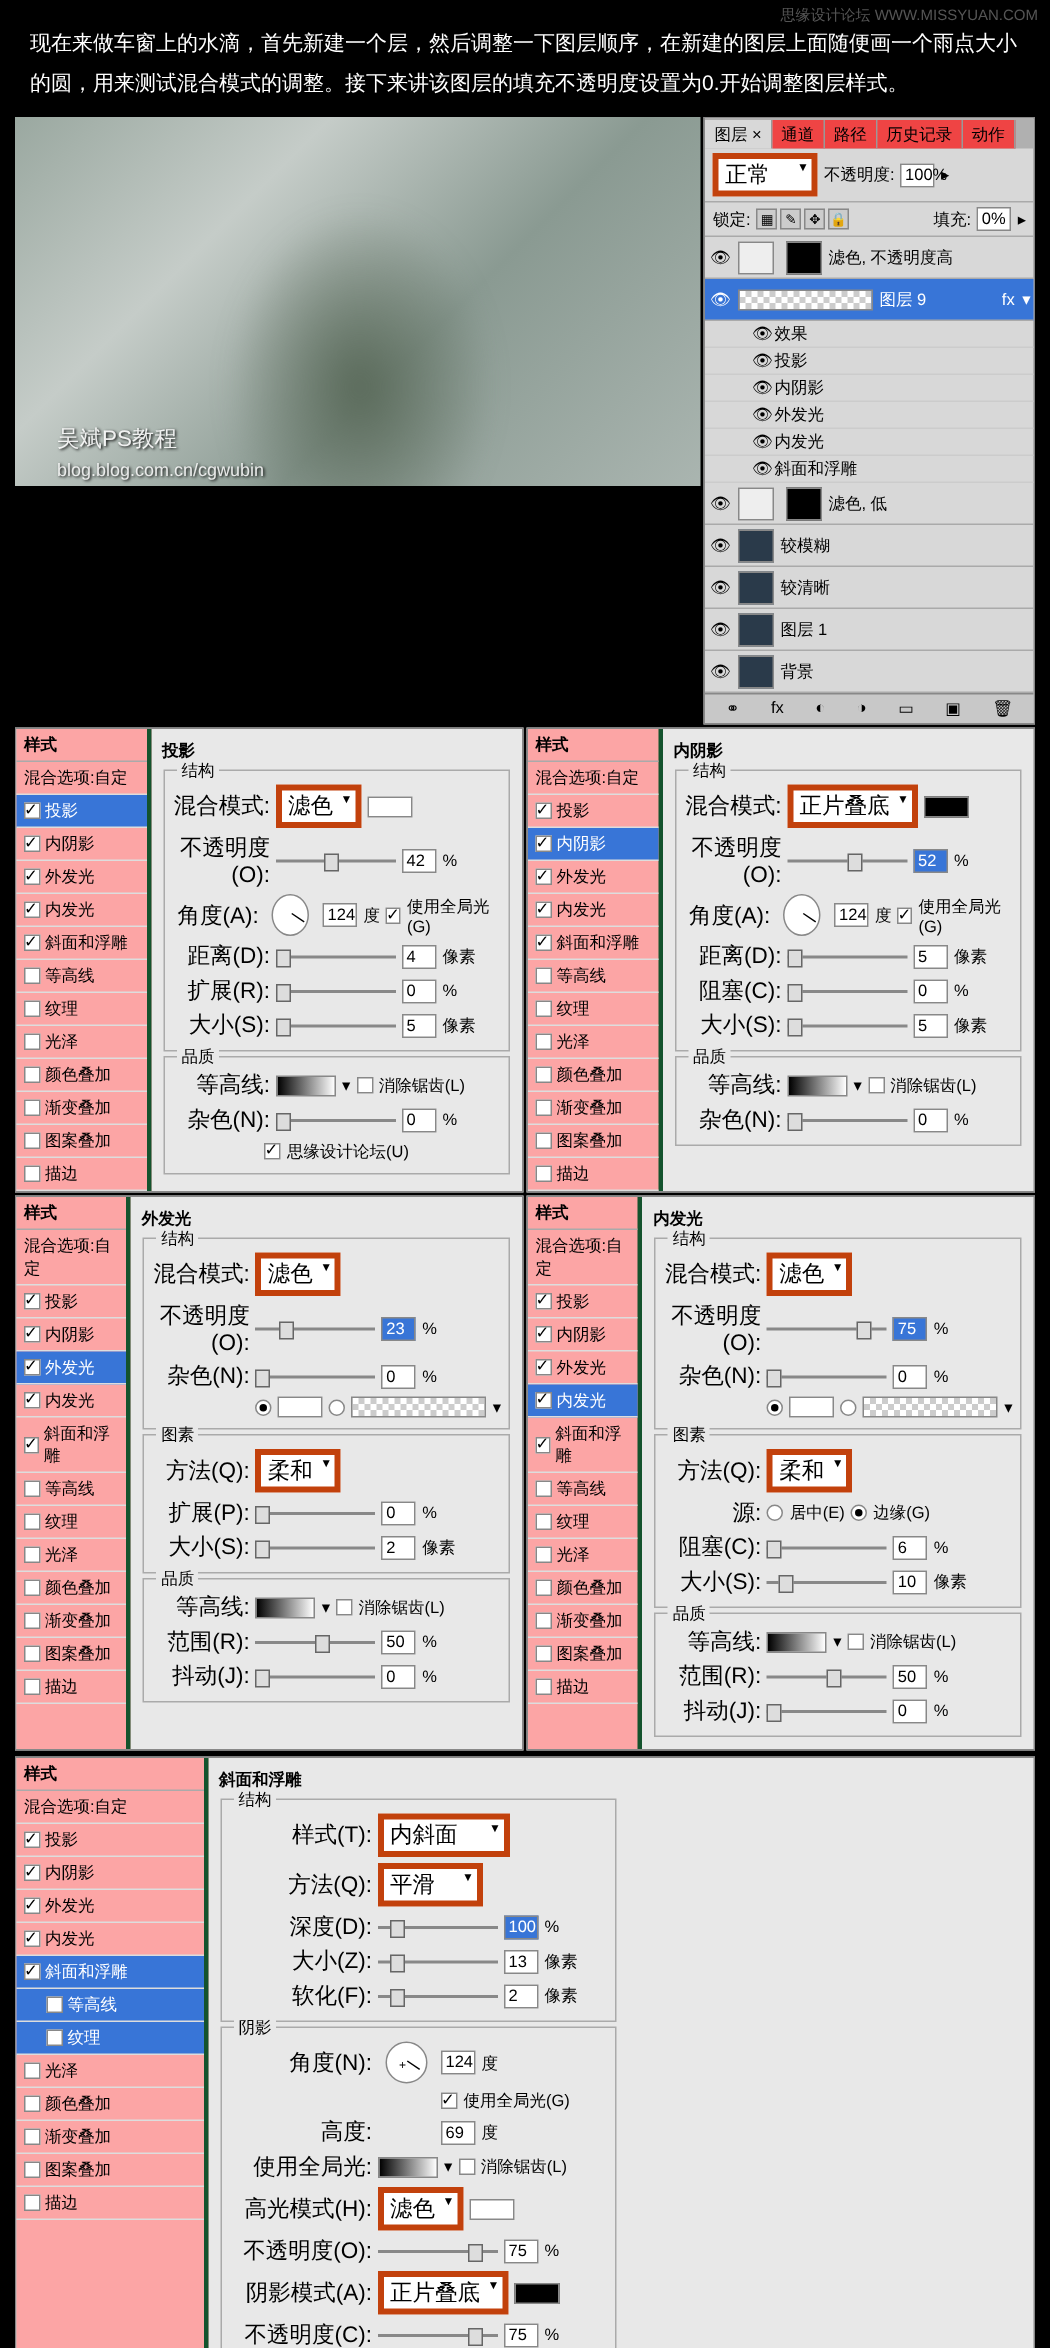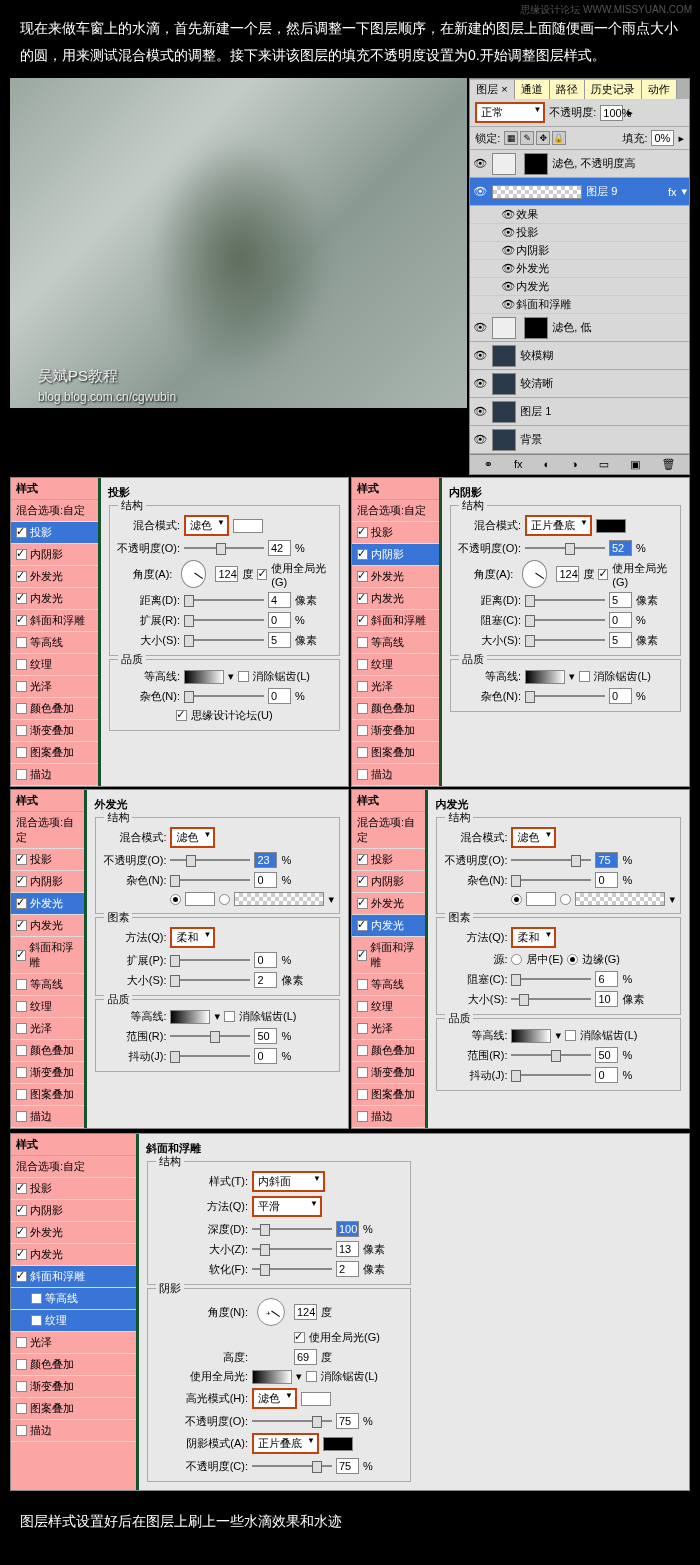--- a/index.html
+++ b/index.html
@@ -1,30 +1,30 @@
 <!DOCTYPE html>
 <html><head>
 <meta charset="utf-8">
 <style>
 *{box-sizing:border-box;margin:0;padding:0;font-family:"Microsoft YaHei",SimSun,sans-serif}
 body{background:#000;width:700px}
 .intro{color:#fff;font-size:14px;line-height:1.9;padding:15px 20px 10px}
 .section1{display:flex;gap:2px;padding:0 10px}
-.preview{width:460px;height:330px;background:linear-gradient(135deg,#9aa8a0 0%,#c5ccc8 30%,#8a9a92 60%,#aab5b0 100%);position:relative;overflow:hidden}
+.preview{width:460px;height:246px;background:linear-gradient(135deg,#9aa8a0 0%,#c5ccc8 30%,#8a9a92 60%,#aab5b0 100%);position:relative;overflow:hidden}
 .tree{position:absolute;left:140px;top:60px;width:180px;height:240px;background:radial-gradient(ellipse at center,#5a6a5a 0%,transparent 70%);filter:blur(8px)}
 .wm{position:absolute;left:28px;bottom:22px;color:rgba(255,255,255,0.9);font-size:15px;text-shadow:1px 1px 2px #000}
 .wm2{position:absolute;left:28px;bottom:4px;color:rgba(255,255,255,0.85);font-size:12px;text-shadow:1px 1px 2px #000}
 .wmr{position:absolute;right:5px;top:5px;color:#444;font-size:10px}
 .layers{width:222px;background:#d8d8d8;border:1px solid #888;font-size:11px}
 .tabs{display:flex;background:#b0b0b0;height:20px;align-items:center}
 .tab{padding:2px 6px;border-right:1px solid #999;background:#d8d8d8}
-.tab.inact{background:#fef9c3}
+.tab.inact{background:#ef4444}
 .lrow{display:flex;align-items:center;padding:3px 5px;border-bottom:1px solid #aaa;gap:4px}
 .sel{background:#d8d8d8}
-.combo{background:#fff;border:2px solid #c2410c;padding:1px 15px 1px 4px;font-size:11px;position:relative;display:inline-block}
+.combo{background:#fff;border:4px solid #c2410c;padding:1px 15px 1px 4px;font-size:15px;position:relative;display:inline-block}
 .combo::after{content:"▼";position:absolute;right:2px;font-size:8px}
 .numbox{background:#fff;border:1px solid #888;width:23px;padding:1px 2px;text-align:left;font-size:11px}
 .icons{display:flex;gap:2px}
 .ic{width:14px;height:14px;border:1px solid #888;background:#ccc;font-size:9px;text-align:center;line-height:12px}
 .layer{display:flex;align-items:center;padding:2px;border-bottom:1px solid #aaa;height:28px}
 .layer.sel{background:#3875d7;color:#fff}
 .eye{width:16px;text-align:center;font-size:11px}
 .thumb{width:24px;height:22px;background:#eee;border:1px solid #888;margin:0 4px}
 .thumb.checker{background:repeating-conic-gradient(#ccc 0 25%,#fff 0 50%) 0 0/8px 8px}
 .thumb.dark{background:#2a3a4a}
@@ -43,21 +43,21 @@
 .shdr{padding:3px 5px;border-bottom:1px solid #aaa;font-weight:bold}
 .sitem{padding:3px 5px;display:flex;align-items:center;gap:3px;border-bottom:1px solid #ddd}
 .sitem.sel{background:#3875d7;color:#fff}
 .sitem.sub{padding-left:20px}
 .cb{width:11px;height:11px;border:1px solid #888;background:#fff;display:inline-block;position:relative}
 .cb.on::after{content:"✓";position:absolute;top:-3px;left:-1px;font-size:11px;color:#000}
 .content{flex:1;padding:5px}
 .fieldset{border:1px solid #aaa;margin:3px;padding:7px 5px 5px 5px;position:relative}
 .legend{position:absolute;top:-8px;left:8px;background:#e8e8e8;padding:0 3px;font-size:11px}
 .frow{display:flex;align-items:center;padding:2px 0;gap:4px}
-.flabel{width:65px;text-align:right;font-size:11px}
+.flabel{width:65px;text-align:right;font-size:15px}
 .panel.full .flabel{width:95px}
 .slider{flex:1;height:14px;position:relative;max-width:80px}
 .slider::before{content:"";position:absolute;top:6px;left:0;right:0;height:2px;background:#888}
 .slider::after{content:"";position:absolute;top:2px;width:8px;height:10px;background:#ddd;border:1px solid #666}
 .s10::after{left:10%}.s20::after{left:20%}.s40::after{left:40%}.s50::after{left:50%}.s75::after{left:75%}.s0::after{left:0}
 .dial{width:28px;height:28px;border:1px solid #888;border-radius:50%;background:#fff;position:relative;margin:0 5px}
 .dial::after{content:"";position:absolute;top:2px;left:50%;width:1px;height:10px;background:#000;transform-origin:bottom;transform:rotate(124deg)}
 .swatch{width:30px;height:14px;border:1px solid #888;background:#000}
 .swatch.w{background:#fff}
 .grad{width:40px;height:14px;border:1px solid #888;background:linear-gradient(90deg,#000,#fff)}
@@ -683,21 +683,21 @@
           <span class="cb"></span>
           <span>描边</span>
         </div>
 </div>
 <div class="content" style="max-width:280px">
   <div style="font-weight:bold;padding:2px">斜面和浮雕</div>
   <div class="fieldset">
           <span class="legend">结构</span>
     <div class="frow">
             <span class="flabel">样式(T):</span>
-            <span class="combo" style="width:73px">内斜面</span>
+            <span class="combo" style="width:88px">内斜面</span>
           </div>
     <div class="frow">
             <span class="flabel">方法(Q):</span>
             <span class="combo" style="width:70px">平滑</span>
           </div>
     <div class="frow">
             <span class="flabel">深度(D):</span>
             <span class="slider s10"></span>
             <span class="numbox" style="background:#3875d7;color:#fff">100</span>
             <span>%</span>

